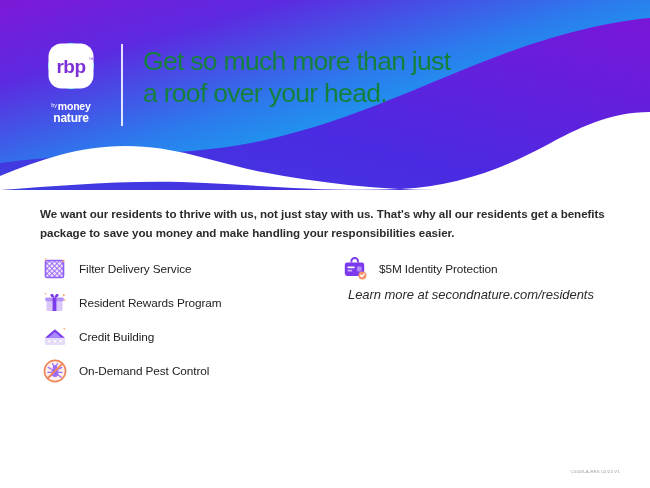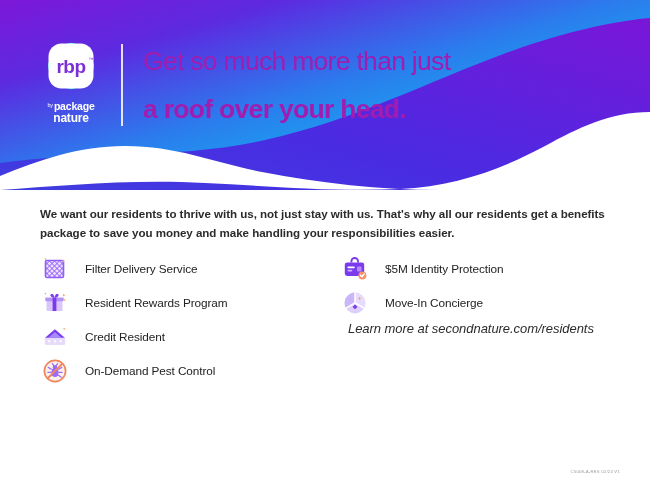--- a/index.html
+++ b/index.html
@@ -71,36 +71,36 @@
     width: 1.5px;
     height: 82px;
     background: rgba(255,255,255,0.85);
   }
 
   
   .headline {
     position: absolute;
     left: 143px;
     top: 46px;
-    color: #a21caf;
+    color: #15803d;
   }
   .headline .l1 {
     font-size: 26.5px;
     font-weight: 400;
     letter-spacing: -0.7px;
     line-height: 1.16;
     white-space: nowrap;
   }
   .headline .l2 {
     font-size: 26.5px;
-    font-weight: 700;
+    font-weight: 400;
     letter-spacing: -0.7px;
     line-height: 1.16;
     white-space: nowrap;
-    margin-top: 17px;
+    margin-top: 1px;
   }
 
   
   .intro {
     position: absolute;
     left: 40px;
     top: 205px;
     width: 565px;
     font-size: 11.6px;
     line-height: 1.62;
@@ -128,21 +128,21 @@
   .benefit .icon {
     width: 30px;
     height: 30px;
     flex: 0 0 30px;
     display: flex;
     align-items: center;
     justify-content: center;
   }
   .benefit .icon svg { display: block; }
   .benefit .label {
-    margin-left: 15px;
+    margin-left: 9px;
     font-size: 11.8px;
     color: #222222;
     letter-spacing: -0.1px;
     white-space: nowrap;
   }
 
   .learn-more {
     margin-top: 1px;
     margin-left: 8px;
     font-size: 13px;
@@ -200,21 +200,21 @@
         <svg width="56" height="56" viewBox="0 0 56 56">
 
           <rect x="9" y="9" width="38" height="38" rx="9" ry="9" transform="rotate(45 28 28)" fill="#3fd8e0"></rect>
 
           <rect x="5.5" y="5.5" width="45" height="45" rx="13" ry="13" fill="#ffffff"></rect>
           <text x="28" y="34.5" text-anchor="middle" font-family="'Liberation Sans', sans-serif" font-size="19" font-weight="700" fill="#7b2fd6" letter-spacing="-0.5">rbp</text>
           <text x="45.5" y="23" font-family="'Liberation Sans', sans-serif" font-size="5" fill="#7b2fd6">™</text>
         </svg>
       </div>
       <div class="logo-sub">
-        <span><span class="by">by</span><span class="w1">package</span></span>
+        <span><span class="by">by</span><span class="w1">money</span></span>
         <span class="w2">nature</span>
       </div>
     </div>
 
     <div class="logo-divider"></div>
 
     <div class="headline">
       <div class="l1">Get so much more than just</div>
       <div class="l2">a roof over your head.</div>
     </div>
@@ -280,21 +280,21 @@
                        -0.98 -0.52 -0.98 0.52 0.2 -1.08 -0.8 -0.76 1.1 -0.14 z"></path>
               <path d="M12.9 15.6 l0.48 1.0 1.1 0.14 -0.8 0.76 0.2 1.08
                        -0.98 -0.52 -0.98 0.52 0.2 -1.08 -0.8 -0.76 1.1 -0.14 z"></path>
               <path d="M18.6 15.6 l0.48 1.0 1.1 0.14 -0.8 0.76 0.2 1.08
                        -0.98 -0.52 -0.98 0.52 0.2 -1.08 -0.8 -0.76 1.1 -0.14 z"></path>
             </g>
             <path d="M22.2 3.4 l0.45 1.0 1.0 0.45 -1.0 0.45 -0.45 1.0
                      -0.45 -1.0 -1.0 -0.45 1.0 -0.45 z" fill="#f4a36a"></path>
           </svg>
         </span>
-        <span class="label">Credit Resident</span>
+        <span class="label">Credit Building</span>
       </div>
 
       <div class="benefit">
         <span class="icon">
           <svg width="26" height="26" viewBox="0 0 26 26">
             <circle cx="13" cy="13" r="10.6" fill="#fdf0ea" stroke="#f0855c" stroke-width="1.7"></circle>
             <g fill="#9b6cf8">
               <ellipse cx="13" cy="14.4" rx="3.5" ry="4.6"></ellipse>
               <ellipse cx="13" cy="9.2" rx="2.2" ry="2.1"></ellipse>
             </g>
@@ -321,40 +321,20 @@
             <rect x="5.4" y="10.4" width="7.4" height="1.8" rx="0.9" fill="#ffffff"></rect>
             <rect x="5.4" y="13.8" width="5.0" height="1.6" rx="0.8" fill="#c9b0fb"></rect>
             <rect x="15.0" y="10.4" width="4.6" height="5.0" rx="1.0" fill="#b18bfa"></rect>
             <circle cx="20.4" cy="19.4" r="4.0" fill="#f4936b"></circle>
             <path d="M18.6 19.4 l1.25 1.3 2.35 -2.6" fill="none" stroke="#ffffff" stroke-width="1.5" stroke-linecap="round" stroke-linejoin="round"></path>
           </svg>
         </span>
         <span class="label">$5M Identity Protection</span>
       </div>
 
-      <div class="benefit">
-        <span class="icon">
-          <svg width="26" height="26" viewBox="0 0 26 26">
-            <circle cx="13" cy="13" r="10.4" fill="#ded0fb"></circle>
-            <path d="M13 13 L13 2.6 A10.4 10.4 0 0 0 4 18.2 Z" fill="#cbb6f9"></path>
-            <path d="M13 13 L22 18.2 A10.4 10.4 0 0 0 13 2.6 Z" fill="#e7dcfc"></path>
-            <g stroke="#ffffff" stroke-width="1.5" stroke-linecap="round">
-              <path d="M13 13 L13 2.6 M13 13 L4 18.2 M13 13 L22 18.2"></path>
-            </g>
-            <path d="M13 14.6 l2.5 2.3 -2.5 2.3 -2.5 -2.3 z" fill="#7c3aed"></path>
-            <g fill="#f4a36a">
-              <path d="M17.6 6.6 l0.55 1.3 1.3 0.55 -1.3 0.55 -0.55 1.3
-                       -0.55 -1.3 -1.3 -0.55 1.3 -0.55 z"></path>
-            </g>
-            <path d="M8.2 8.0 l0.4 0.95 0.95 0.4 -0.95 0.4 -0.4 0.95
-                     -0.4 -0.95 -0.95 -0.4 0.95 -0.4 z" fill="#c6a8f8"></path>
-          </svg>
-        </span>
-        <span class="label">Move-In Concierge</span>
-      </div>
 
       <div class="learn-more">Learn more at secondnature.com/residents</div>
 
     </div>
 
   </div>
 
   <div class="footer-code">C5008-A-RES 02/24 V1</div>
 
 </div>

